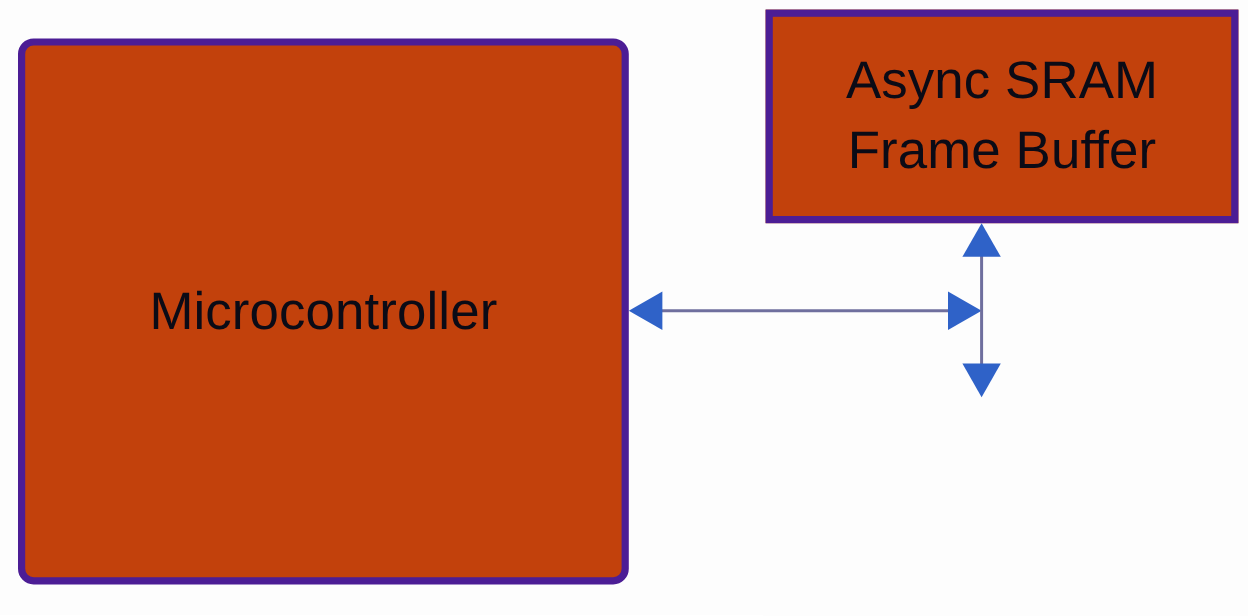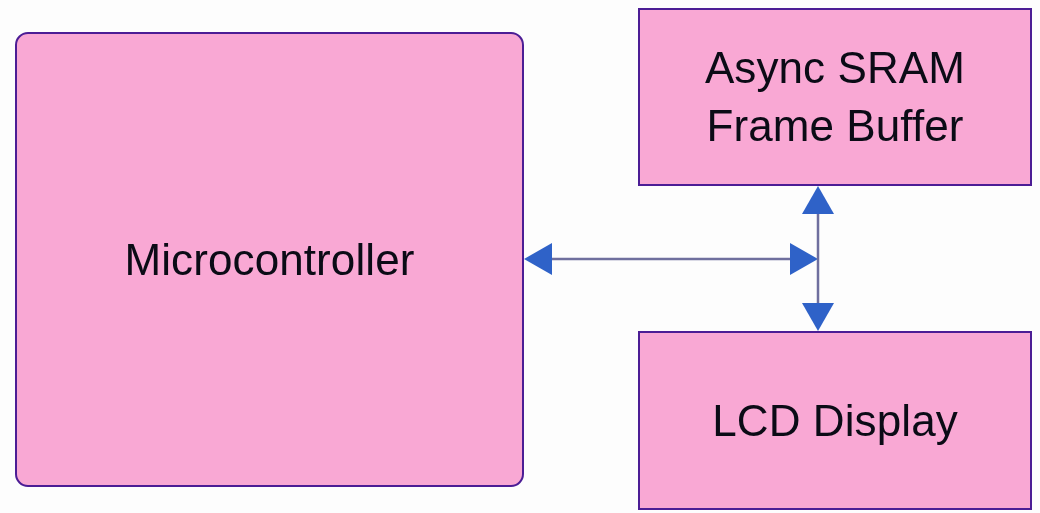--- a/index.html
+++ b/index.html
@@ -16,22 +16,22 @@
     width: 1040px;
     height: 513px;
     background: #fdfdfd;
     overflow: hidden;
   }
 
   
   .block {
     position: absolute;
     box-sizing: border-box;
-    background: #f9a8d4;
-    border: 2px solid #4c1d95;
+    background: #c2410c;
+    border: 6px solid #4c1d95;
     display: flex;
     align-items: center;
     justify-content: center;
     text-align: center;
   }
   .block-label {
     color: #0b0b16;
     font-size: 44px;
     line-height: 58px;
     font-weight: 400;
@@ -70,23 +70,20 @@
 
   <div class="block" id="block-mcu">
     <span class="block-label">Microcontroller</span>
   </div>
 
   <div class="block" id="block-sram">
     <span class="block-label">Async SRAM
 Frame Buffer</span>
   </div>
 
-  <div class="block" id="block-lcd">
-    <span class="block-label">LCD Display</span>
-  </div>
 
   <svg class="connector-svg" viewBox="0 0 1040 513">
 
     <g>
       <line class="conn-line" x1="546" y1="259" x2="796" y2="259"></line>
       <polygon class="arrow-head" points="524,259 552,243 552,275"></polygon>
       <polygon class="arrow-head" points="818,259 790,243 790,275"></polygon>
     </g>
 
     <g>

